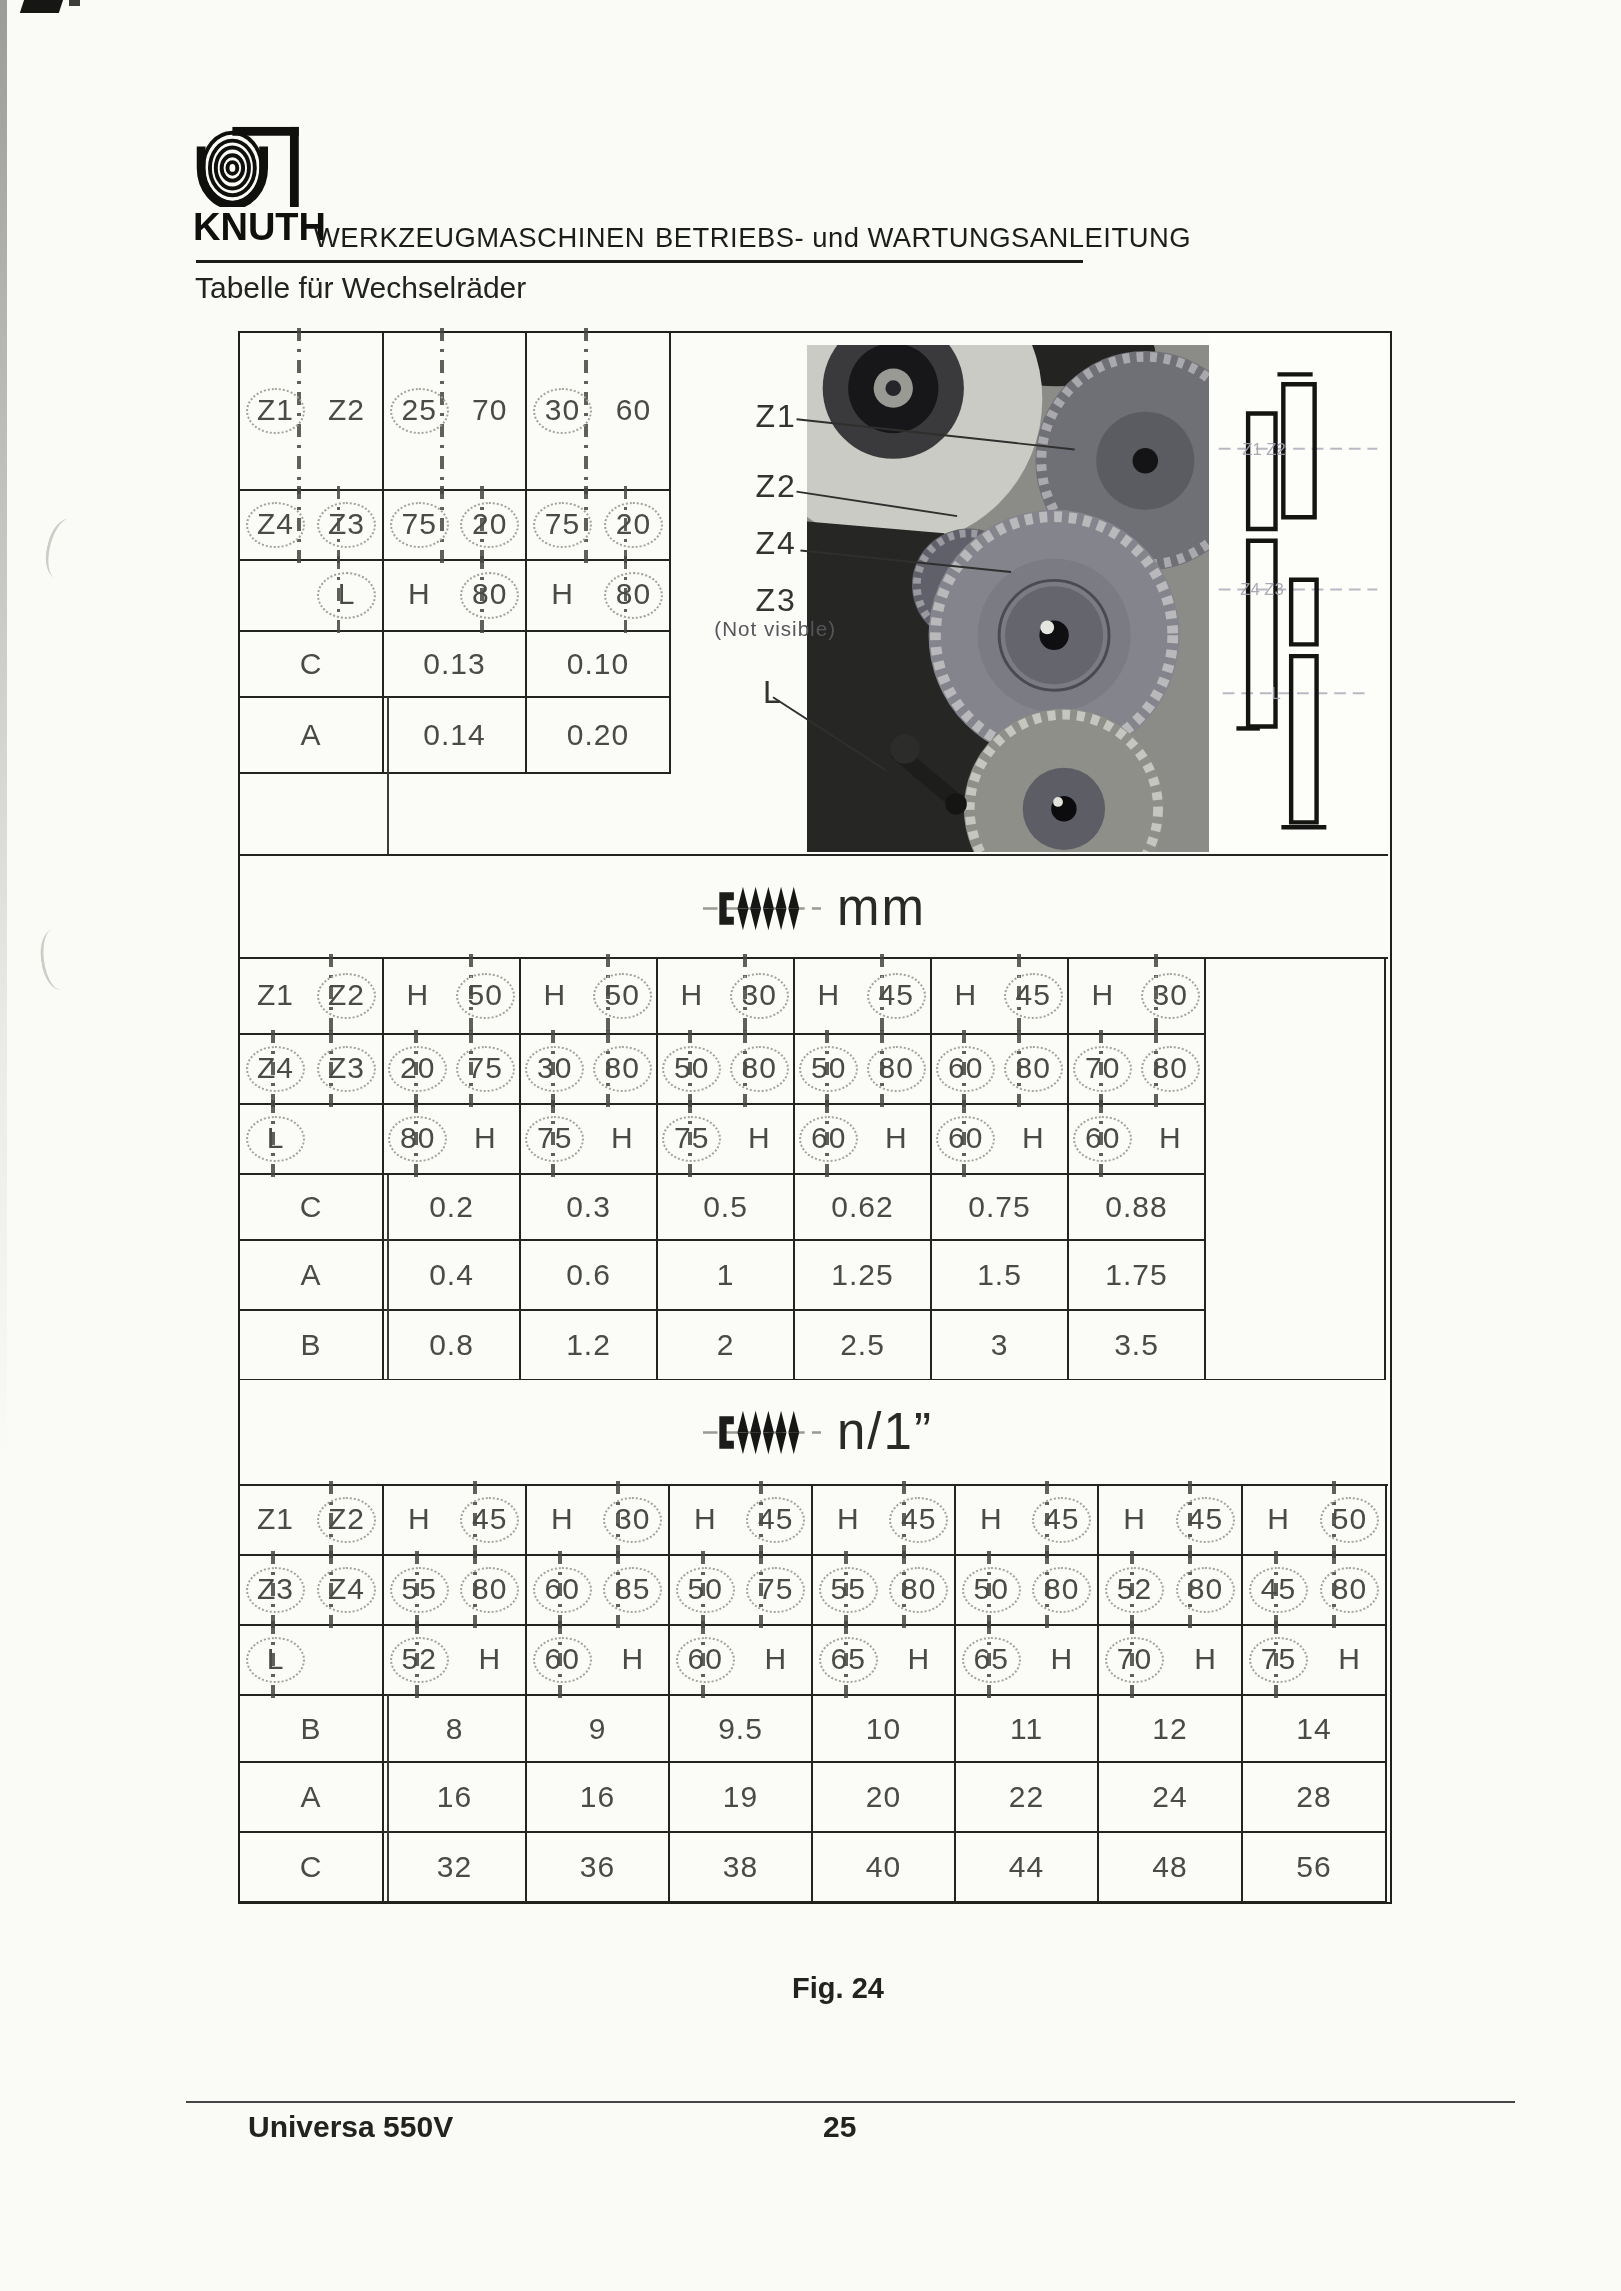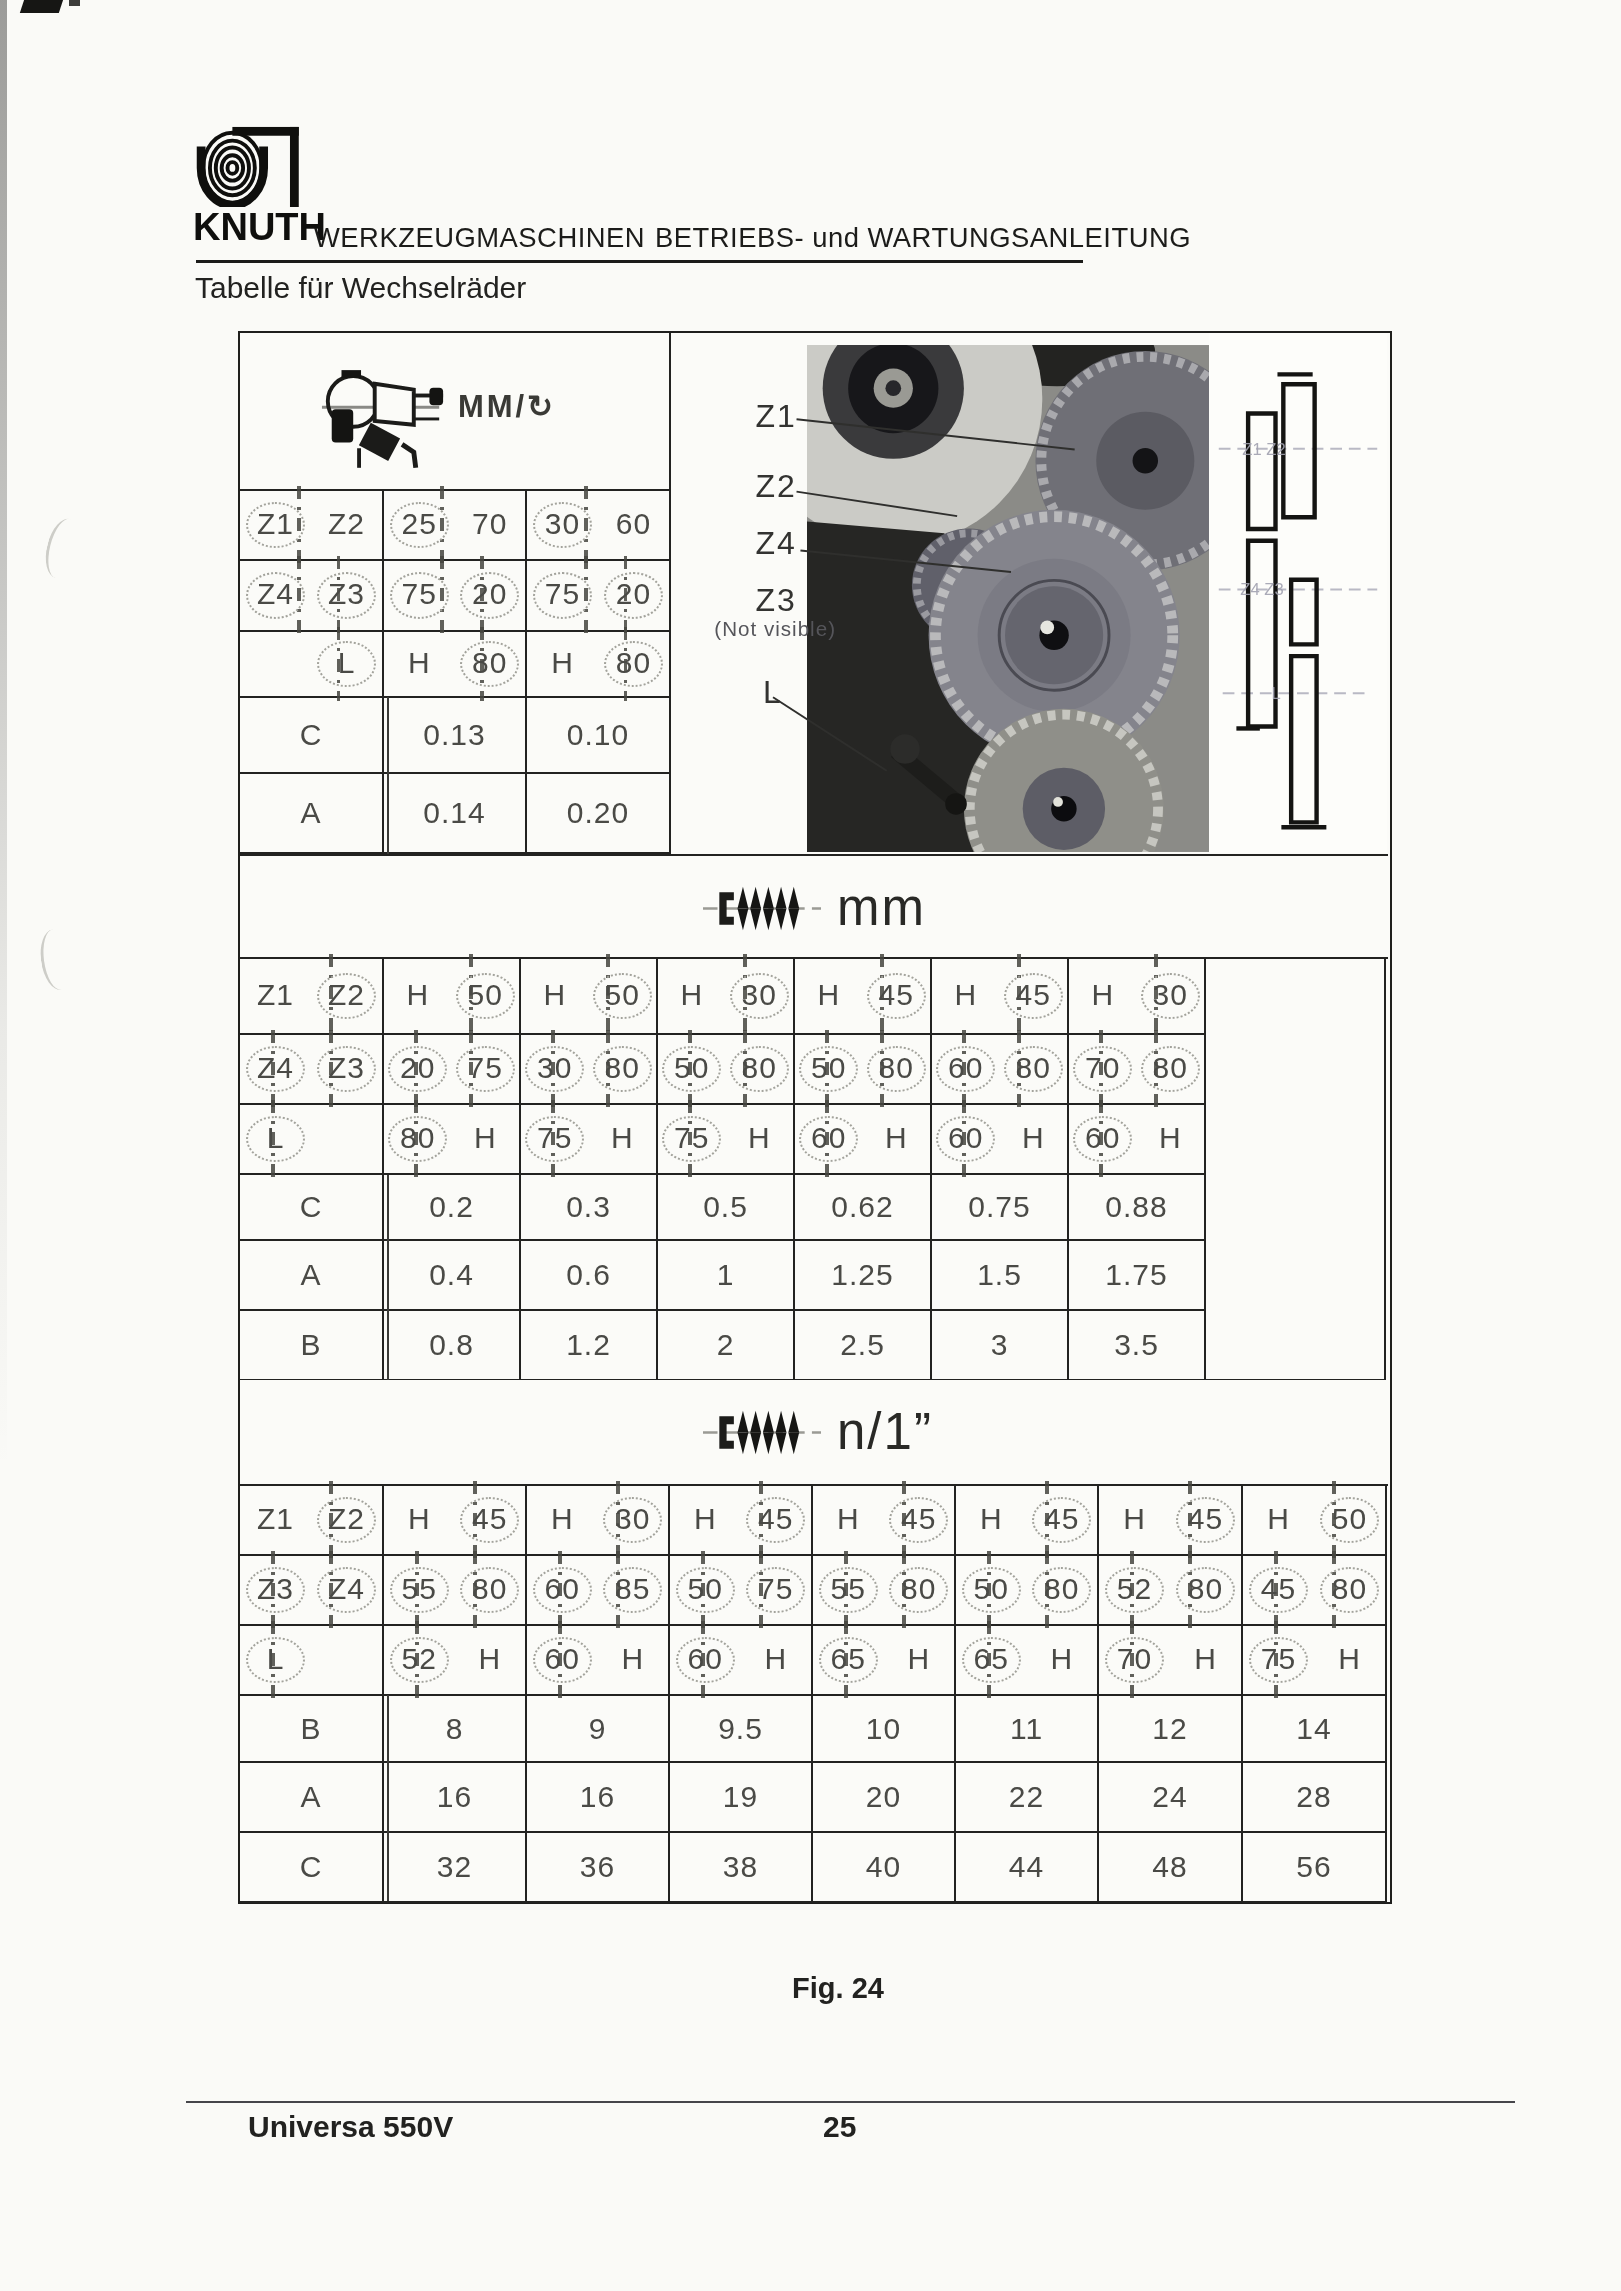--- a/index.html
+++ b/index.html
@@ -78,36 +78,20 @@
   <div class="hline" style="left:314px;top:222px;">WERKZEUGMASCHINEN</div>
   <div class="hline" style="left:655px;top:222px;">BETRIEBS- und WARTUNGSANLEITUNG</div>
   <div class="underline"></div>
   <div class="subtitle">Tabelle für Wechselräder</div>
 
   <div class="outer-box">
 
     <div class="top-section">
 
       <div class="gear-grid" id="feed-table" style="left: 0px; top: 0px; width: 431px; height: 520px; grid-template-columns: 144px 143px 144px; grid-template-rows: 158px 70px 71px 66px 76px 80px;">
-        <div class="cell icon-cell" style="grid-column:1 / span 3;">
-          <svg class="feed-icon" width="127" height="110" viewBox="0 0 130 112">
-            <line x1="2" y1="46" x2="122" y2="46" stroke="#8a8a86" stroke-width="3"></line>
-            <circle cx="34" cy="40" r="26" fill="none" stroke="#1b1b19" stroke-width="4"></circle>
-            <rect x="22" y="8" width="20" height="8" fill="#141412"></rect>
-            <rect x="12" y="48" width="22" height="34" rx="4" fill="#141412"></rect>
-            <path d="M56,22 L96,28 L96,64 L56,60 Z" fill="#fbfbf8" stroke="#1b1b19" stroke-width="4"></path>
-            <line x1="96" y1="34" x2="126" y2="34" stroke="#1b1b19" stroke-width="4"></line>
-            <line x1="96" y1="58" x2="122" y2="58" stroke="#1b1b19" stroke-width="3"></line>
-            <rect x="112" y="26" width="14" height="18" rx="4" fill="#141412"></rect>
-            <rect x="52" y="62" width="34" height="26" fill="#1b1b19" transform="rotate(28 52 62)"></rect>
-            <polyline points="84,84 96,92 98,108" fill="none" stroke="#1b1b19" stroke-width="5"></polyline>
-            <line x1="40" y1="88" x2="40" y2="108" stroke="#1b1b19" stroke-width="4"></line>
-          </svg>
-          <span class="feed-unit">MM/↻</span>
-        </div>
       <div class="cell gear-cell">
             <span class="num"><span class="circ">Z1</span></span>
             <span class="num"><span class="plain">Z2</span></span>
             <div class="chain" style="left: 40%;"></div>
           </div>
           <div class="cell gear-cell">
             <span class="num"><span class="circ">25</span></span>
             <span class="num"><span class="plain">70</span></span>
             <div class="chain" style="left: 40%;"></div>
           </div>

